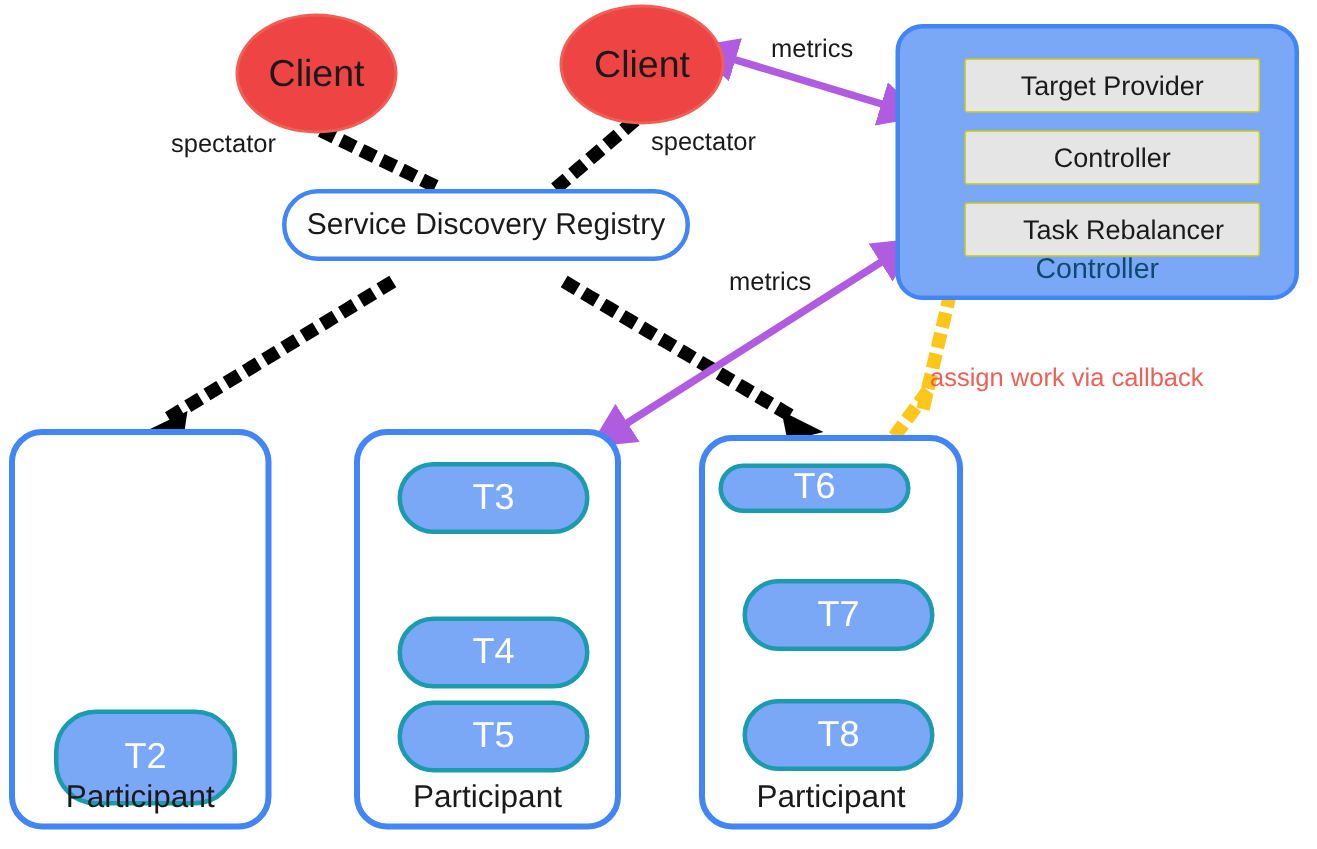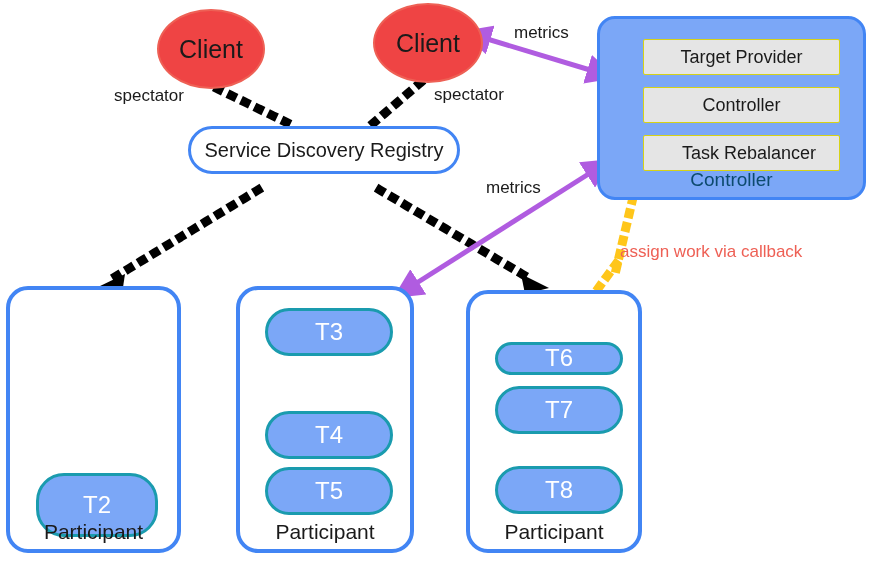--- a/index.html
+++ b/index.html
@@ -215,21 +215,21 @@
     <div class="task-box pill" style="left:25px; top:95px; width:128px; height:48px;margin-top:26px;">
       <span class="task-name">T4</span>
     </div>
     <div class="task-box pill" style="left:25px; top:177px; width:128px; height:48px;">
       <span class="task-name">T5</span>
     </div>
     <div class="participant-label">Participant</div>
   </div>
 
   <div class="participant-node" style="left:466px; top:290px; width:176px; height:263px;">
-    <div class="task-box pill" style="left:25px; top:15px; width:128px; height:33px;margin-top:33px;">
+    <div class="task-box pill" style="left:9px; top:15px; width:128px; height:33px;">
       <span class="task-name">T6</span>
     </div>
     <div class="task-box pill" style="left:25px; top:92px; width:128px; height:48px;">
       <span class="task-name">T7</span>
     </div>
     <div class="task-box pill" style="left:25px; top:172px; width:128px; height:48px;justify-content:center;">
       <span class="task-name">T8</span>
     </div>
     <div class="participant-label">Participant</div>
   </div>

